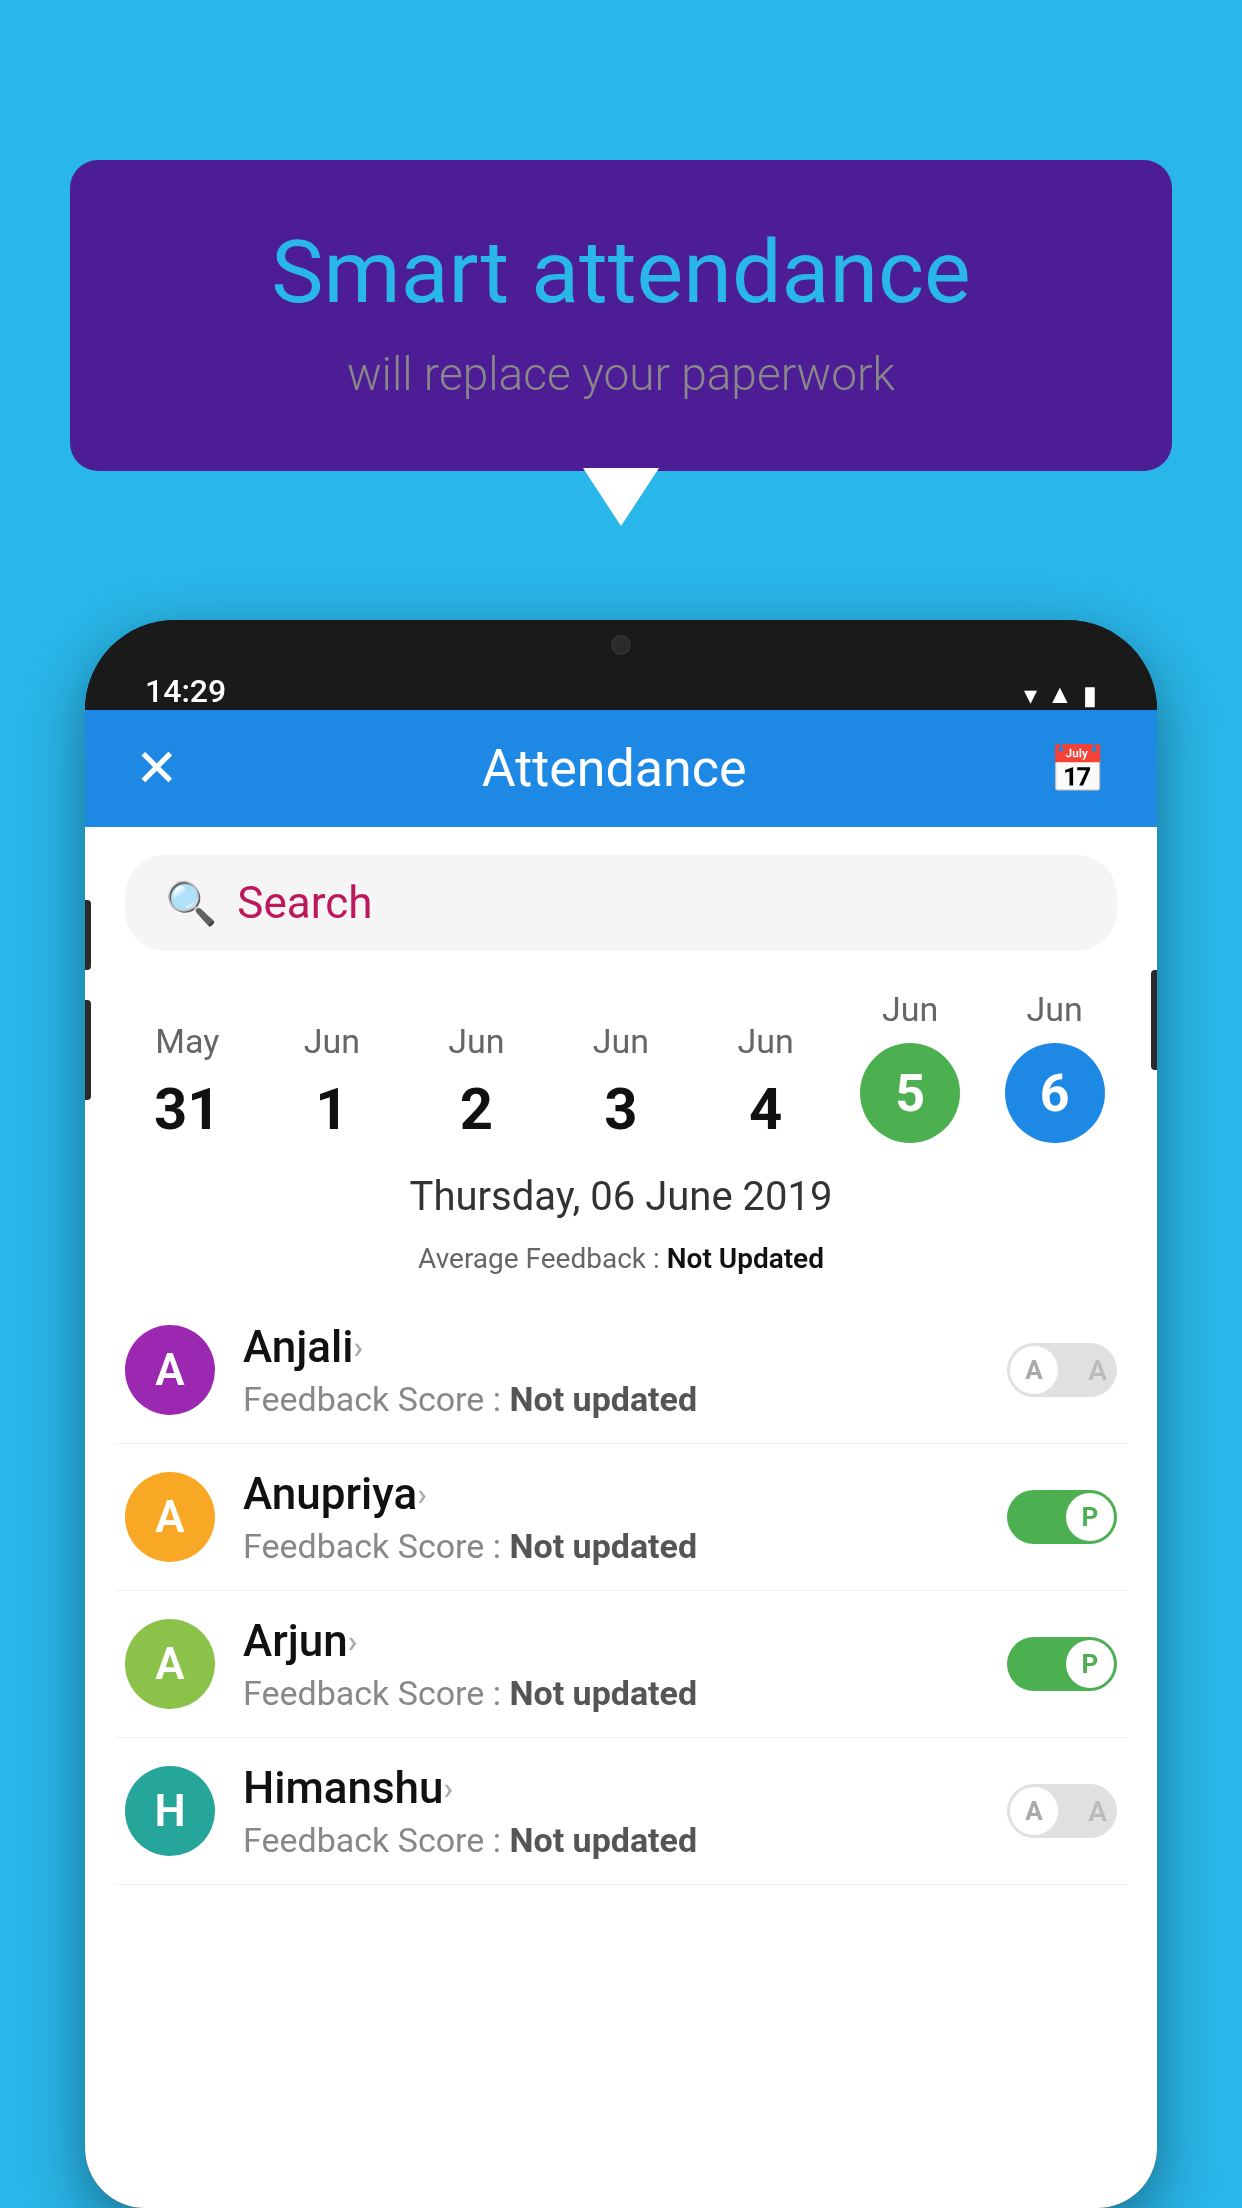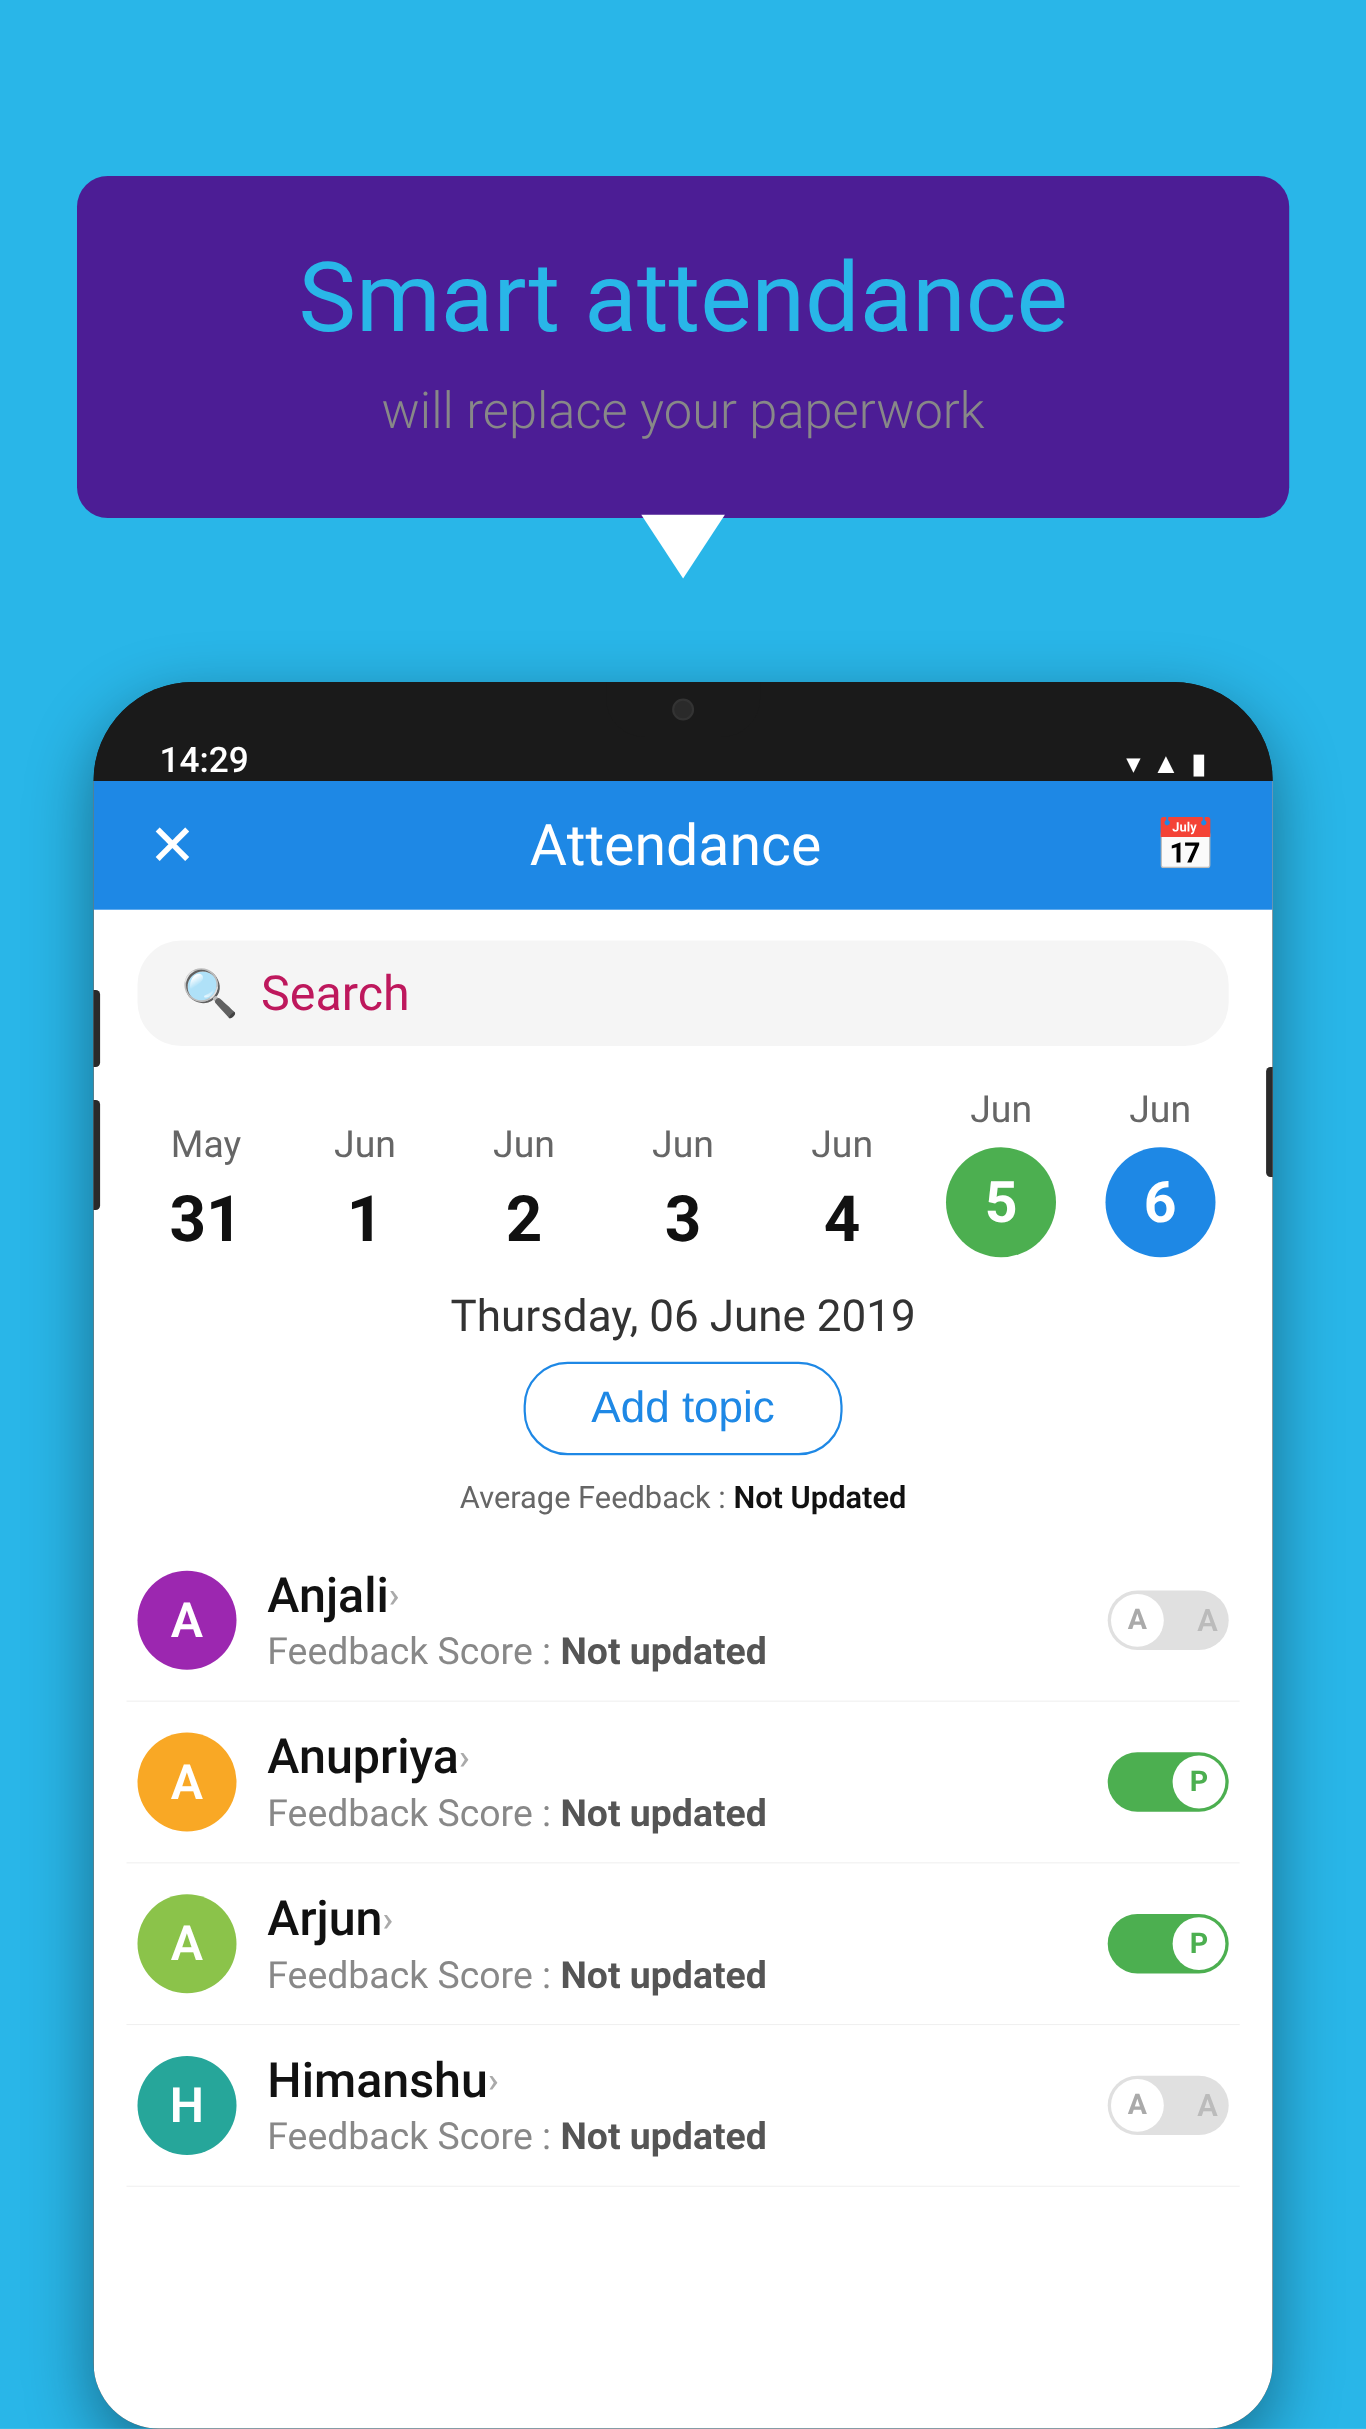--- a/index.html
+++ b/index.html
@@ -485,23 +485,20 @@
       <div class="date-item selected-blue">
         <span class="date-month">Jun</span>
         <div class="date-circle">
           <span class="date-day">6</span>
         </div>
       </div>
     </div>
 
     <div class="selected-date-label">Thursday, 06 June 2019</div>
 
-    <div style="text-align:center; margin-bottom:18px;">
-      <button class="add-topic-btn">Add topic</button>
-    </div>
 
     <div class="avg-feedback">
       <span>Average Feedback : </span><strong>Not Updated</strong>
     </div>
 
     <div class="student-list">
 
       <div class="student-row">
         <div class="student-avatar avatar-purple">A</div>
         <div class="student-info">

